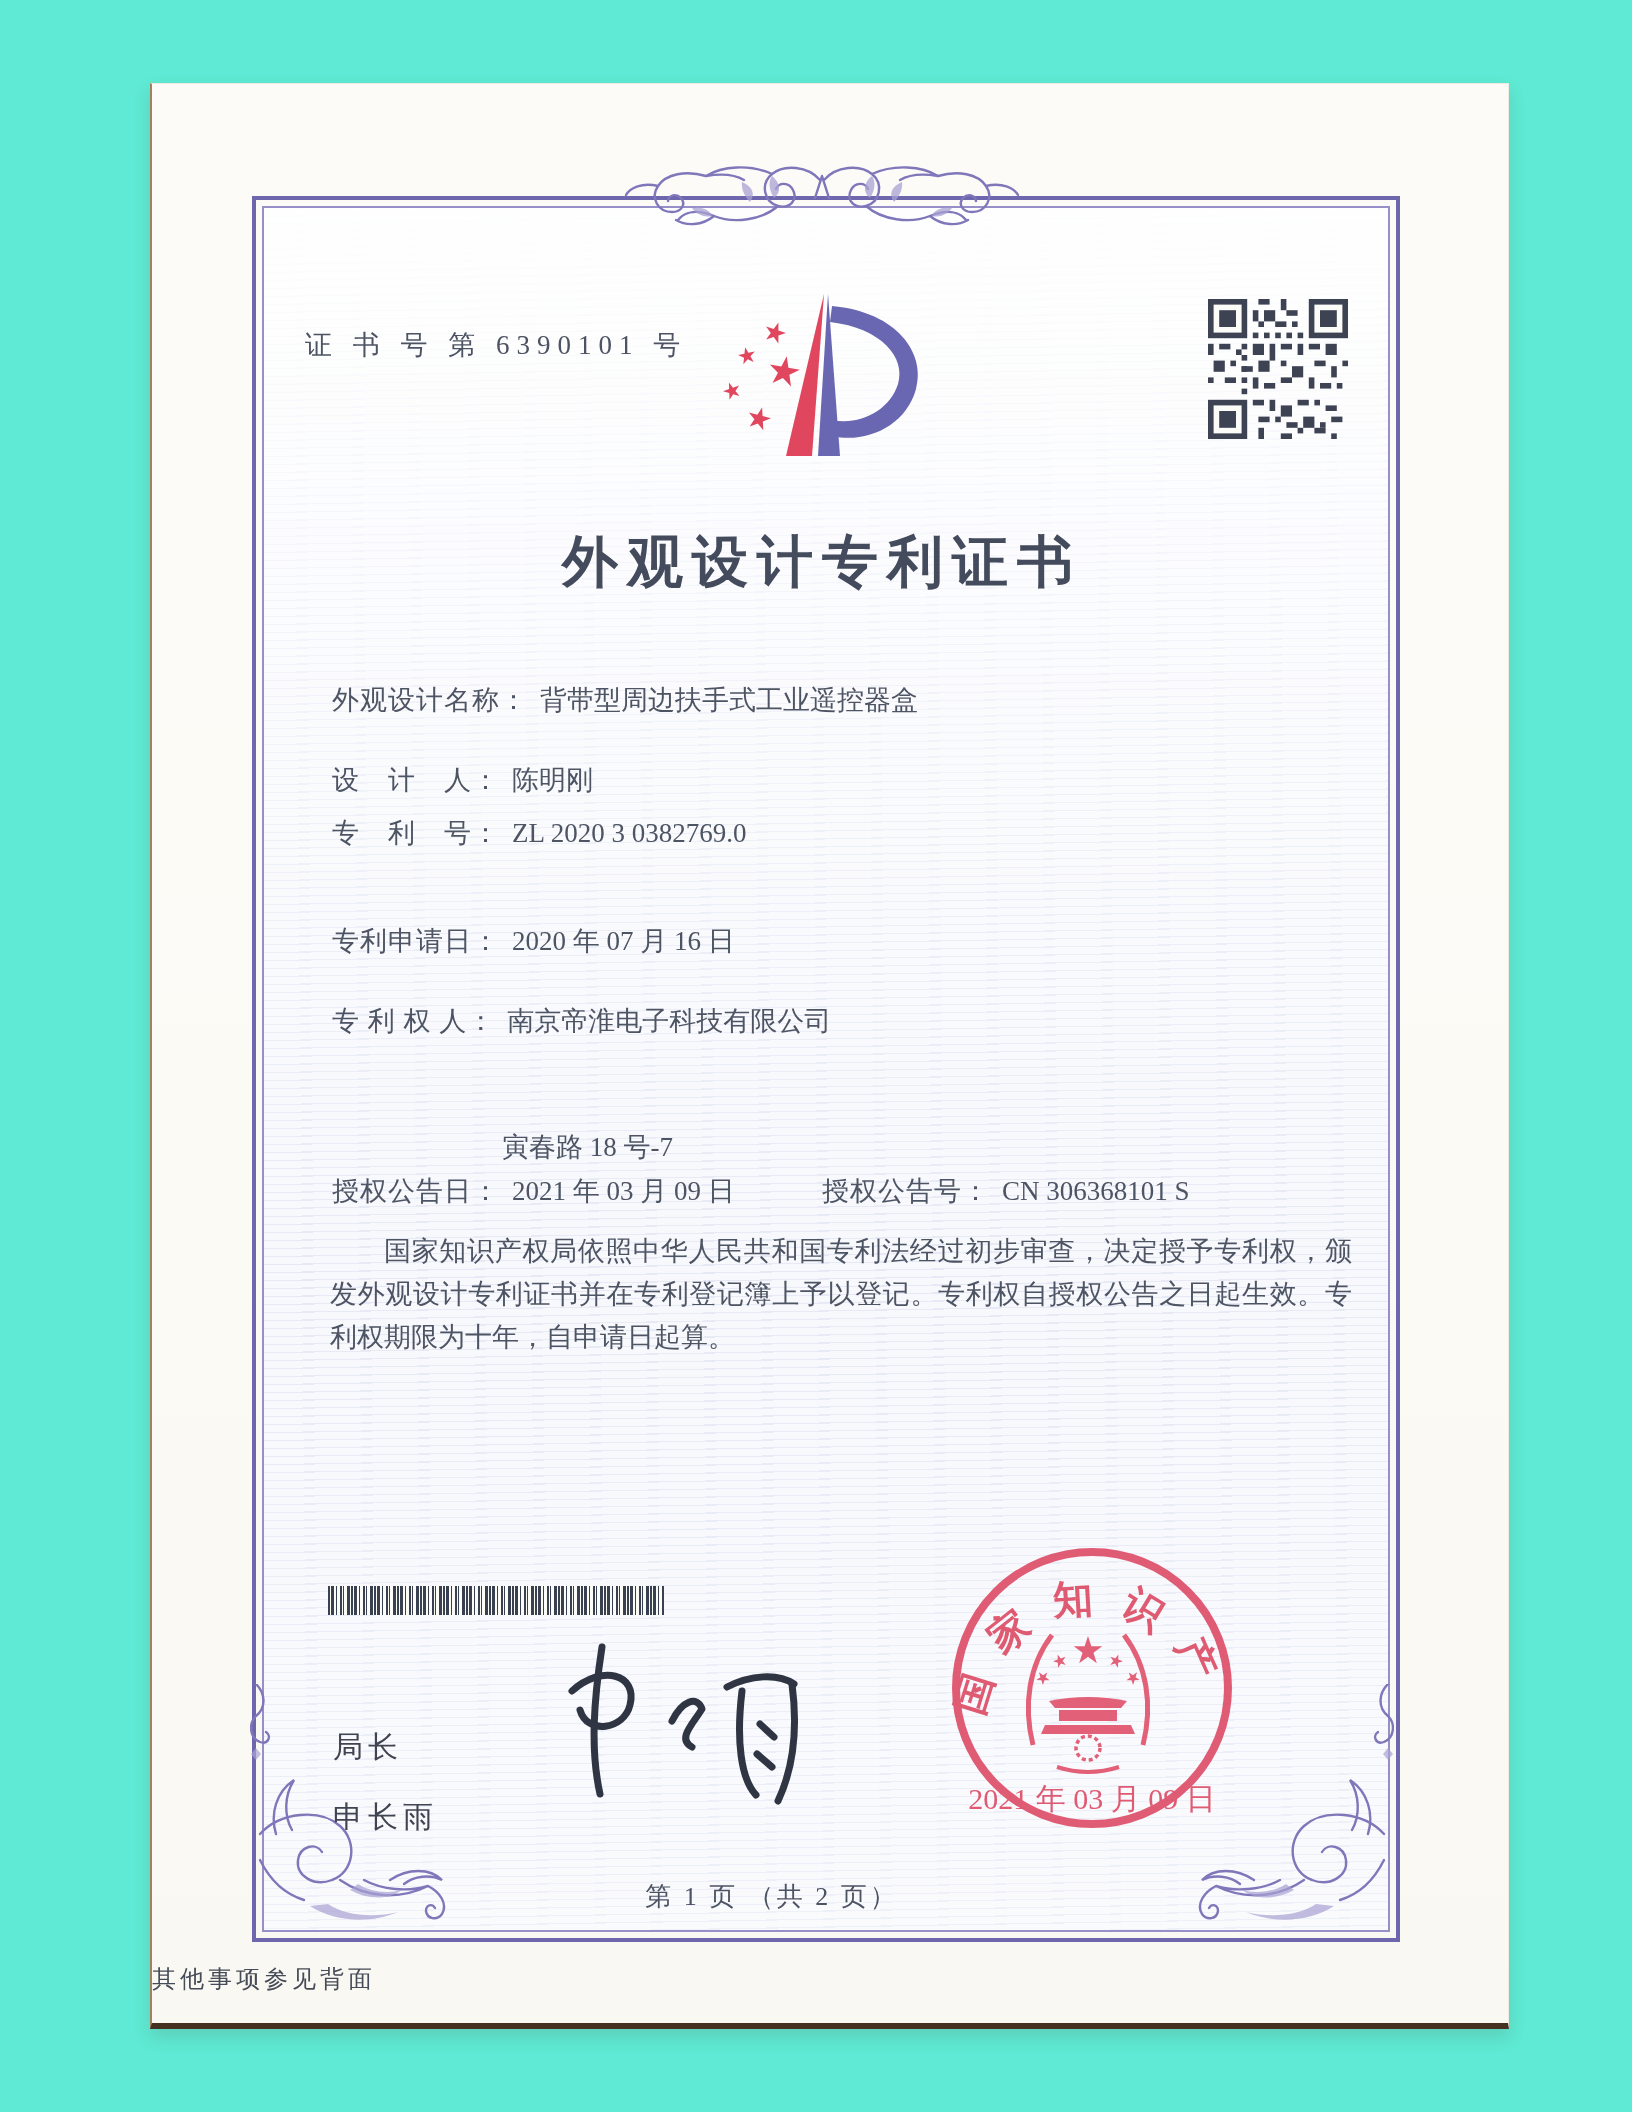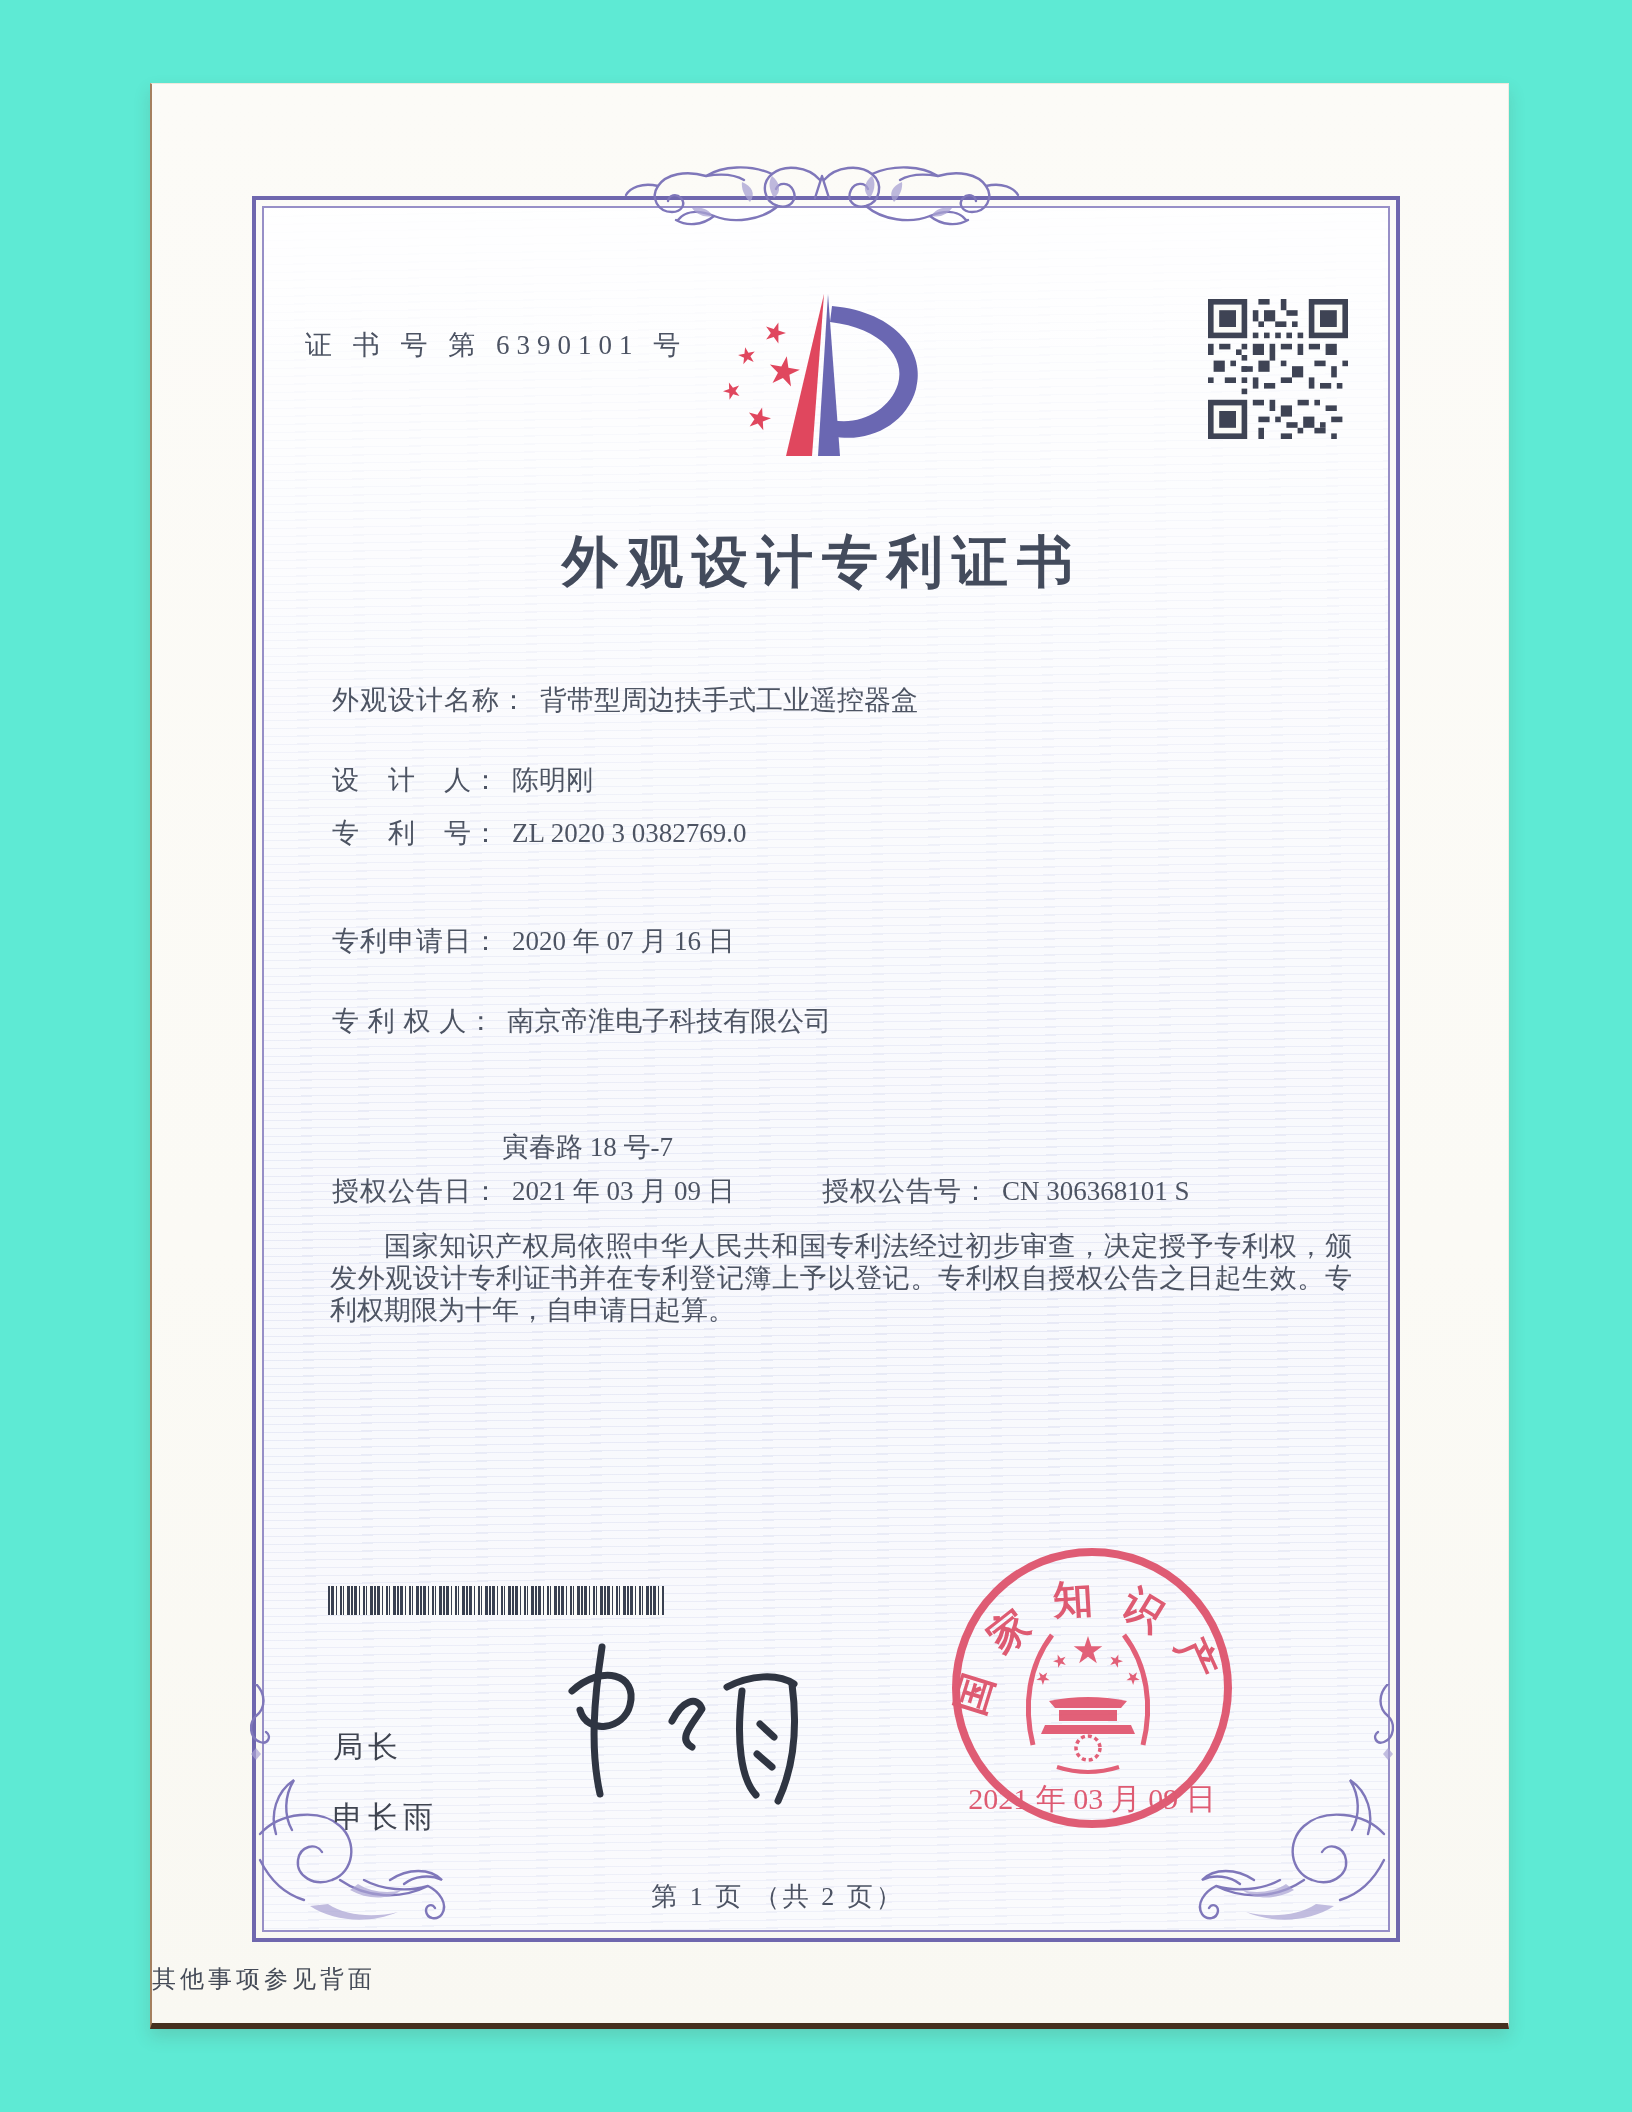--- a/index.html
+++ b/index.html
@@ -21,32 +21,32 @@
            #f6f7fc;}
   .abs{position:absolute;}
   .cert-no{left:153px;top:243px;font-size:27px;letter-spacing:7px;color:#4c5363;white-space:nowrap;}
   .title{left:100px;top:441px;width:1140px;text-align:center;font-size:56px;font-weight:bold;
          letter-spacing:9px;color:#434b5c;white-space:nowrap;}
   .row{left:180px;font-size:27px;color:#4d5463;white-space:nowrap;}
   .row .lbl{letter-spacing:1px;}
   .row .val{margin-left:12px;}
   .pair2{position:absolute;left:490px;top:0;white-space:nowrap;}
   .addr2{left:350px;font-size:27px;color:#4d5463;white-space:nowrap;}
-  .legal{left:178px;top:1146px;width:1022px;font-size:27px;line-height:32px;color:#4d5463;
+  .legal{left:178px;top:1146px;width:1022px;font-size:27px;line-height:43px;color:#4d5463;
          text-align:justify;}
   .legal p{margin:0;text-indent:2em;}
   .barcode{left:176px;top:1502px;width:336px;height:29px;
          background:repeating-linear-gradient(90deg,
            #394050 0 2px,#fbfbf8 2px 3px,#394050 3px 6px,#fbfbf8 6px 8px,
            #394050 8px 9px,#fbfbf8 9px 12px,#394050 12px 14px,#fbfbf8 14px 15px,
            #394050 15px 16px,#fbfbf8 16px 19px,#394050 19px 22px,#fbfbf8 22px 23px);}
   .signer-title{left:181px;top:1643px;font-size:30px;letter-spacing:5px;color:#3f4450;}
   .signer-name{left:181px;top:1713px;font-size:30px;letter-spacing:5px;color:#3f4450;}
   .page-info{left:0;top:1795px;width:1240px;text-align:center;font-size:26px;
-         letter-spacing:3px;color:#4c5363;padding-left:6px;}
+         letter-spacing:3px;color:#4c5363;}
   .back-note{left:0;top:1879px;width:1240px;text-align:left;font-size:24px;
          letter-spacing:4px;color:#454b57;}
   svg{display:block;overflow:visible;}
 </style>
 </head>
 <body>
 
 <div class="photo">
 
   <svg width="0" height="0">

